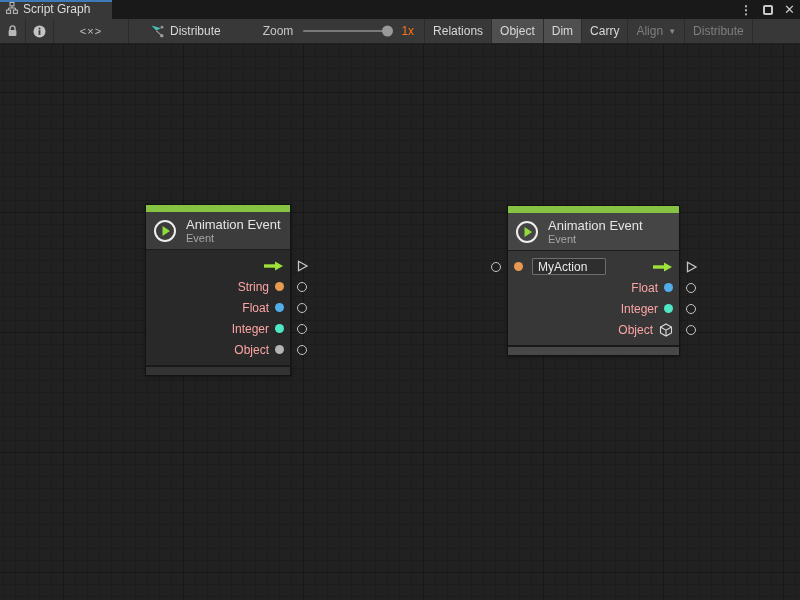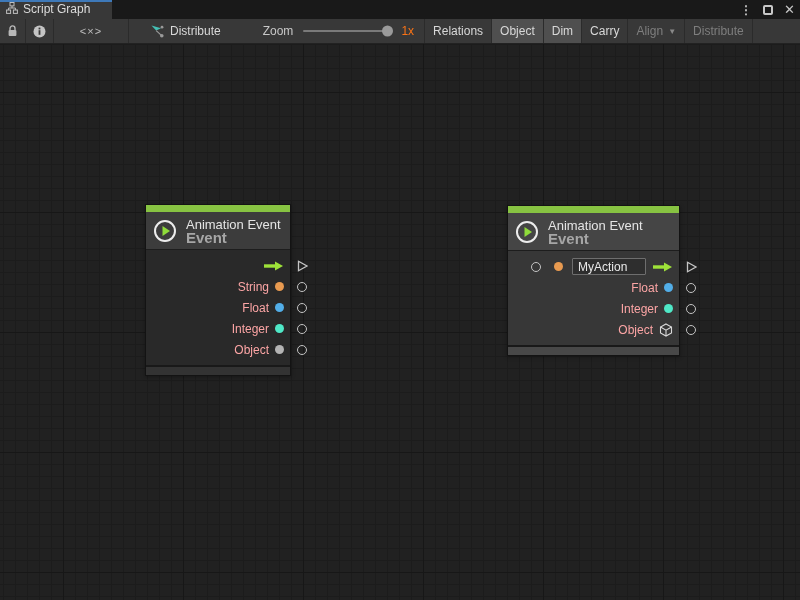--- a/index.html
+++ b/index.html
@@ -46,21 +46,21 @@
   .node-accent{height:7px;}
   .node-header{height:37px;display:flex;align-items:center;padding-left:7px;}
   .node--normal .node-header{background:#3C3C3C;}
   .node--normal .node-body{background:#292929;}
   .node--normal .node-footer{background:#333333;}
   .node--highlighted .node-header{background:#454545;}
   .node--highlighted .node-body{background:#373737;}
   .node--highlighted .node-footer{background:#484848;}
   .node-titles{margin-left:9px;display:flex;flex-direction:column;justify-content:space-between;}
   .node-title{font-size:13px;color:#E4E4E4;line-height:15px;}
-  .node-subtitle{font-size:15px;color:#A6A6A6;line-height:12px;font-weight:bold;}
+  .node-subtitle{font-size:11px;color:#A6A6A6;line-height:12px;}
   .node-body{border-top:1px solid #1D1D1D;padding:5px 0;}
   .node-footer{height:8px;border-top:2px solid #191919;}
   .node-row{position:relative;height:21px;display:flex;align-items:center;padding:0 6px;}
   .row-spacer{flex:1;}
   .row-label{font-size:12px;color:#fca5a5;margin-right:6px;}
   .dot{width:9px;height:9px;border-radius:50%;flex:0 0 auto;}
   .arrow-icon{display:flex;flex:0 0 auto;}
   .cube-wrap{display:flex;flex:0 0 auto;}
   .port{position:absolute;top:50%;transform:translateY(-50%);display:flex;}
   .port-circle{box-sizing:border-box;width:10px;height:10px;border:1.5px solid #C4C4C4;border-radius:50%;}
@@ -231,21 +231,21 @@
               <circle cx="12" cy="12" r="10" fill="none" stroke="#EDEDED" stroke-width="2"></circle>
               <polygon points="9.5,7 17,12 9.5,17" fill="#8FDC3A"></polygon>
             </svg>
           </span>
           <div class="node-titles">
             <div class="node-title">Animation Event</div>
             <div class="node-subtitle">Event</div>
           </div>
         </div>
         <div class="node-body">
-          <div class="node-row" style=" margin-left: 40px;">
+          <div class="node-row" style="">
             <span class="dot" style="background: rgb(232, 154, 80);"></span>
             <input class="string-input" type="text" value="MyAction" style="">
             <span class="row-spacer"></span>
             <span class="arrow-icon">
               <svg width="22" height="12" viewBox="0 0 22 12">
                 <rect x="2" y="4.3" width="11.5" height="3.4" fill="#9EE239"></rect>
                 <polygon points="13,1.4 21,6 13,10.6" fill="#9EE239"></polygon>
               </svg>
             </span>
             <span class="port port-in">

